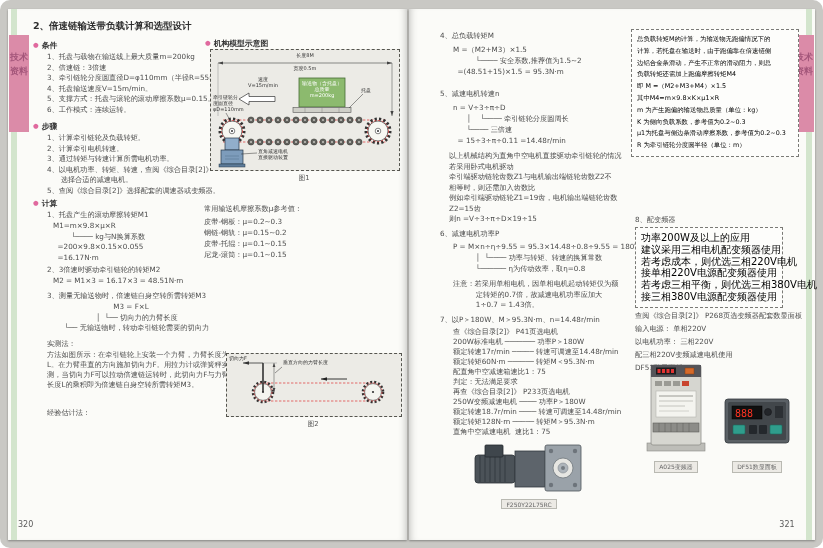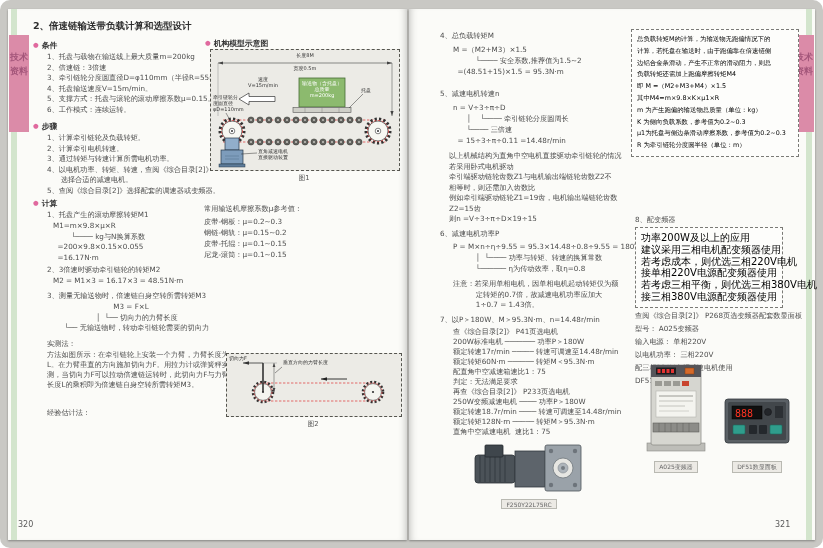--- a/index.html
+++ b/index.html
@@ -318,21 +318,20 @@
     <div class="dashbox list" style="left:226px;top:218px;width:148px;padding:4px 5px;font-size:10px;">
         <div class="m4ln" style="line-height: 11.8px; white-space: pre;">功率200W及以上的应用</div>
         <div class="m4ln" style="line-height: 11.8px; white-space: pre;">建议采用三相电机配变频器使用</div>
         <div class="m4ln" style="line-height: 11.8px; white-space: pre;">若考虑成本，则优选三相220V电机</div>
         <div class="m4ln" style="line-height: 11.8px; white-space: pre;">接单相220V电源配变频器使用</div>
         <div class="m4ln" style="line-height: 11.8px; white-space: pre;">若考虑三相平衡，则优选三相380V电机</div>
         <div class="m4ln" style="line-height: 11.8px; white-space: pre;">接三相380V电源配变频器使用</div>
       </div>
     <div class="t list lh13" style="left:226px;top:300px;">
         <div>查阅《综合目录[2]》 P268页选变频器配套数显面板</div>
-        <div>型号： A025变频器</div>
         <div>输入电源： 单相220V</div>
         <div>以电机功率： 三相220V</div>
         <div>配三相220V变频减速电机使用</div>
         <div>DF51数显面板</div>
       </div>
 
     <svg viewBox="0 0 70 94" width="70" height="94" style="position:absolute;left:232px;top:352px;">
       <rect x="6" y="82" width="58" height="8" fill="#bdbdb8" stroke="#8a8a85" stroke-width="0.6"></rect>
       <rect x="10" y="4" width="50" height="80" rx="2" fill="#d6d6d0" stroke="#90908a" stroke-width="0.8"></rect>
       <rect x="10" y="4" width="50" height="12" fill="#55555a"></rect>
@@ -368,15 +367,15 @@
       <text x="12" y="19.5" font-size="10" fill="#ff3322" font-family="DejaVu Sans Mono, monospace">888</text>
       <circle cx="45" cy="15" r="3.5" fill="#23262a" stroke="#15181b" stroke-width="0.6"></circle>
       <rect x="52" y="9" width="8" height="12" fill="#2c3034"></rect>
       <rect x="10" y="28" width="12" height="9" rx="1" fill="#2f9d8c" stroke="#1d6b60" stroke-width="0.6"></rect>
       <rect x="26" y="28" width="8" height="9" rx="1" fill="#24282c"></rect>
       <rect x="36" y="28" width="8" height="9" rx="1" fill="#24282c"></rect>
       <rect x="47" y="28" width="12" height="9" rx="1" fill="#2f9d8c" stroke="#1d6b60" stroke-width="0.6"></rect>
     </svg>
     <div class="imgcap" style="left:304px;top:452px;width:88px;"><span>DF51数显面板</span></div>
 
-    <div class="pagenum" style="left:366px;top:511px;width:24px;text-align:left;">321</div>
+    <div class="pagenum" style="left:366px;top:511px;width:24px;text-align:center;">321</div>
   </div>
 </div>
 
 </body></html>

